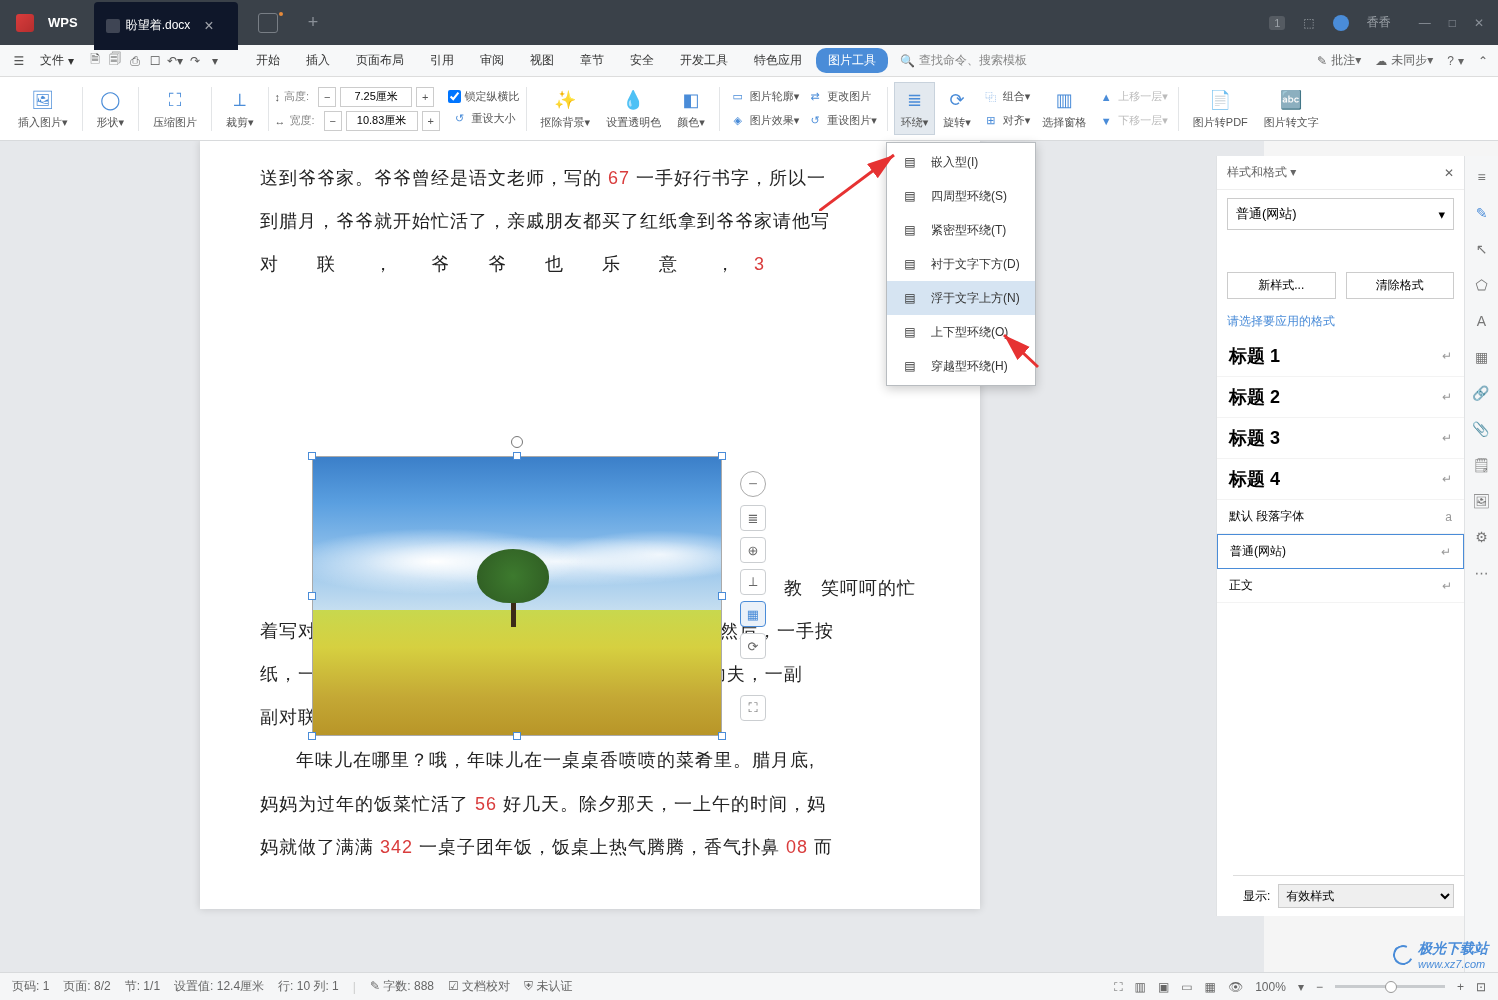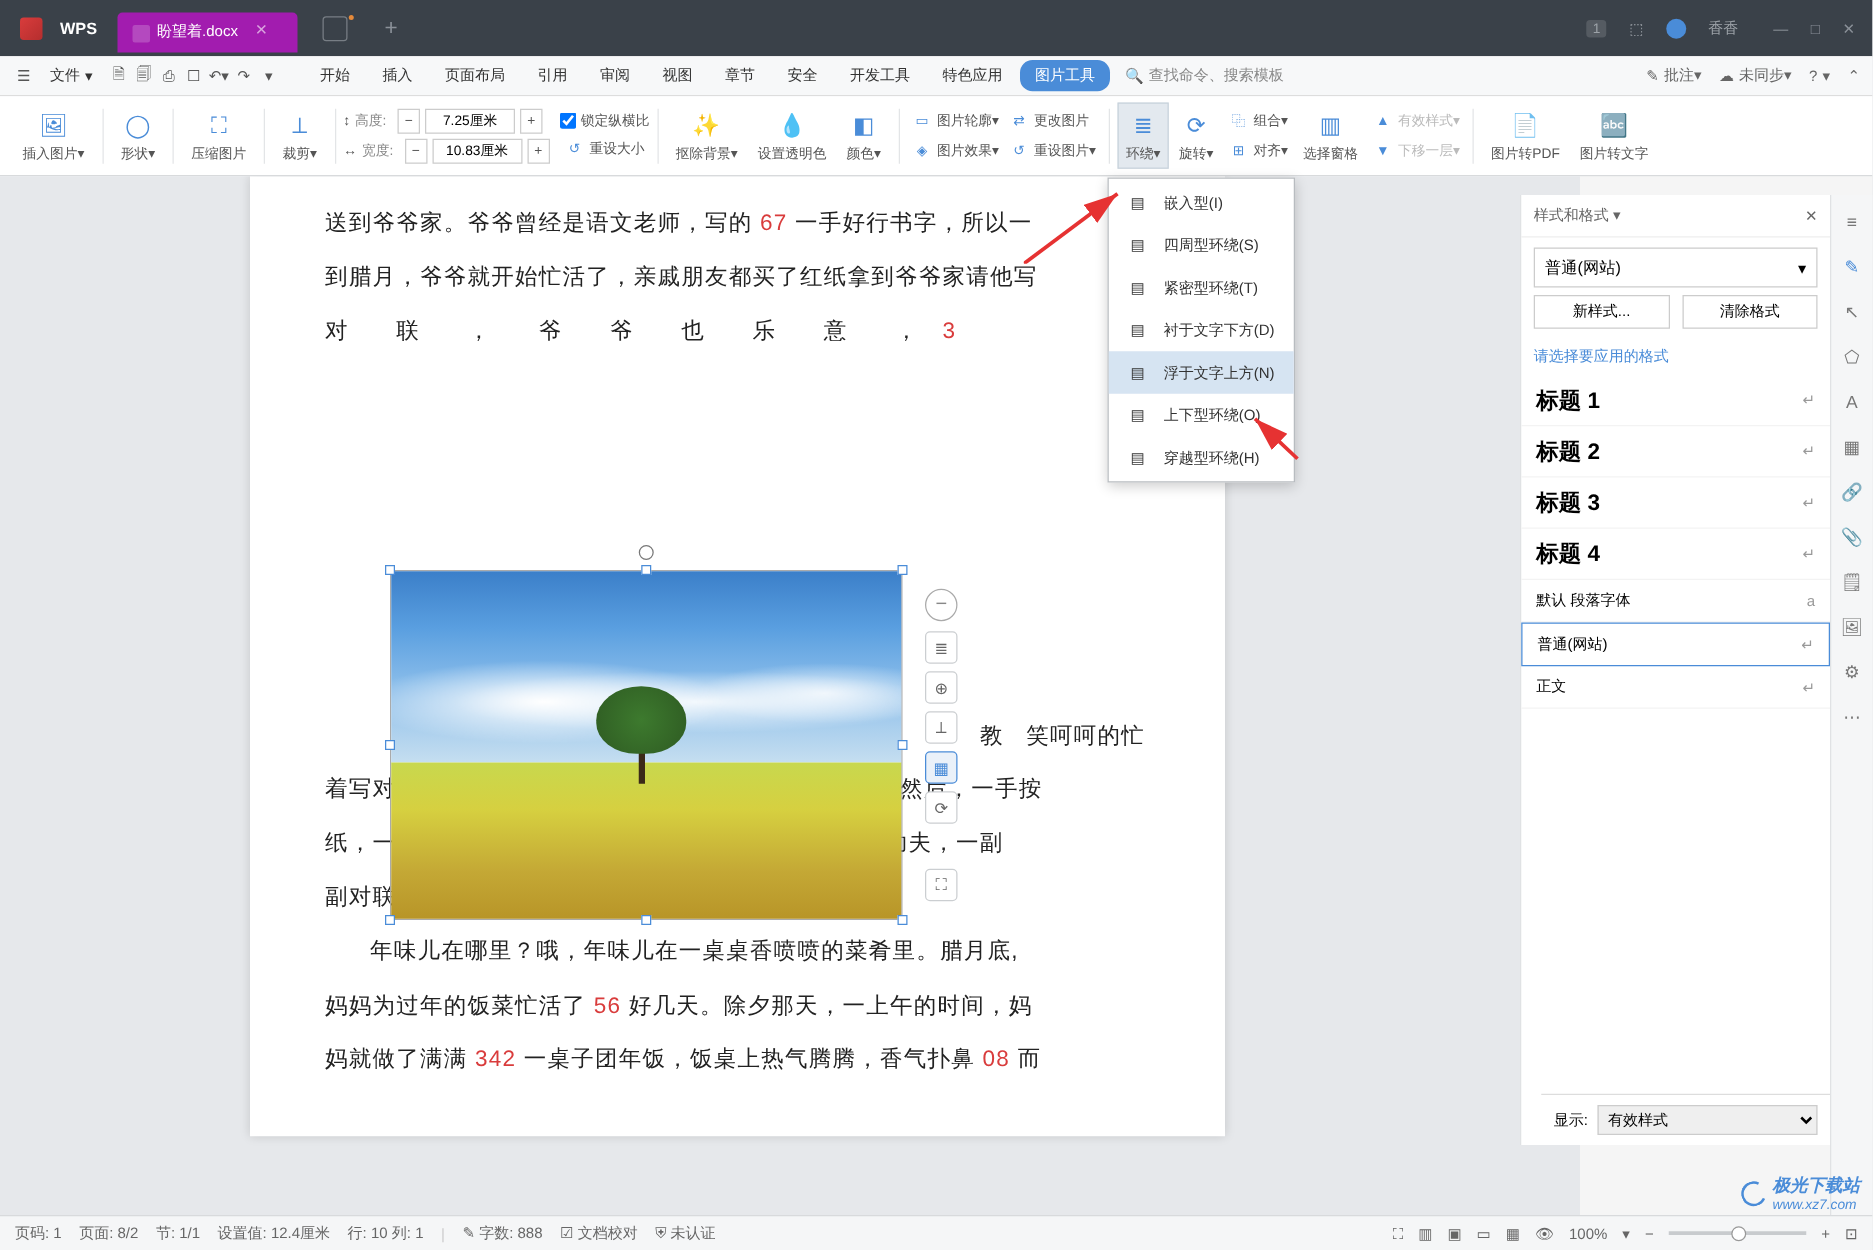--- a/index.html
+++ b/index.html
@@ -2,21 +2,21 @@
 <html><head>
   <meta charset="utf-8">
   <style>
     * { margin: 0; padding: 0; box-sizing: border-box; font-family: "Microsoft YaHei", sans-serif; }
     body { background: #f5f5f5; width: 1498px; height: 1000px; position: relative; overflow: hidden; }
     
     
     .title-bar { height: 45px; background: #3a4149; display: flex; align-items: center; color: #b0b5ba; }
     .wps-logo { padding: 0 16px; font-weight: bold; color: #fff; font-size: 13px; display: flex; align-items: center; gap: 14px; }
     .wps-icon { width: 18px; height: 18px; background: linear-gradient(135deg, #d93c3c, #b52e2e); border-radius: 3px; }
-    .tab-active { background: #a21caf; color: #fff; padding: 8px 24px 8px 12px; display: flex; align-items: flex-end; gap: 6px; font-size: 12px; height: 32px; margin-top: 6px; border-radius: 4px 4px 0 0; position: relative; }
+    .tab-active { background: #0f172a; color: #fff; padding: 8px 24px 8px 12px; display: flex; align-items: center; gap: 6px; font-size: 12px; height: 48px; margin-top: 6px; border-radius: 4px 4px 0 0; position: relative; }
     .tab-active .doc-icon { width: 14px; height: 14px; background: #fff3; border-radius: 2px; }
     .tab-close { color: #fff9; font-size: 16px; margin-left: 8px; }
     .tab-placeholder { margin-left: 20px; width: 20px; height: 20px; border: 1.5px solid #787e85; border-radius: 3px; position: relative; }
     .tab-placeholder::before { content: ''; position: absolute; width: 4px; height: 4px; background: #e68a3a; border-radius: 50%; right: -6px; top: -2px; }
     .tab-plus { margin-left: 30px; color: #8a9098; font-size: 18px; }
     .title-right { margin-left: auto; display: flex; align-items: center; gap: 18px; padding-right: 14px; color: #9ca2a8; font-size: 12px; }
     .badge { background: #555b62; padding: 1px 5px; border-radius: 3px; font-size: 11px; }
     .user-icon { width: 16px; height: 16px; border-radius: 50%; background: #4a8cd8; }
     .window-ctrl { display: flex; gap: 18px; color: #8a9098; margin-left: 10px; }
     
@@ -81,21 +81,21 @@
     .float-btn.active { border-color: #4a8cd8; background: #eaf1f9; color: #4a8cd8; }
     .float-minus { width: 26px; height: 26px; border: 1.5px solid #aaa; border-radius: 50%; display: flex; align-items: center; justify-content: center; color: #888; background: #fff; margin-bottom: 2px; }
     
     
     .ruler-tab { position: absolute; left: 252px; top: 457px; display: flex; align-items: center; gap: 2px; color: #888; font-size: 11px; }
     
     
     .right-panel { position: absolute; right: 34px; top: 156px; width: 248px; height: 760px; background: #fff; border-left: 1px solid #e0e2e4; display: flex; flex-direction: column; font-size: 12px; }
     .rp-header { padding: 8px 10px; display: flex; align-items: center; justify-content: space-between; color: #666; border-bottom: 1px solid #eee; }
     .rp-combo { margin: 8px 10px 6px; padding: 6px 8px; border: 1px solid #ccc; display: flex; justify-content: space-between; align-items: center; font-size: 13px; }
-    .rp-btns { display: flex; gap: 10px; padding: 0 10px 8px; }
+    .rp-btns { display: flex; gap: 10px; padding: 0 10px 8px; margin-top: 36px; }
     .rp-btns button { flex: 1; padding: 4px 0; background: #fff; border: 1px solid #ccc; cursor: pointer; font-size: 12px; }
     .rp-hint { color: #4a8cd8; padding: 6px 10px; cursor: pointer; }
     .style-item { padding: 8px 12px; display: flex; justify-content: space-between; align-items: center; border-bottom: 1px solid #f3f3f3; cursor: pointer; }
     .style-item.h { font-size: 18px; font-weight: bold; }
     .style-item.sel { border: 1px solid #4a8cd8; }
     .ret-sym { color: #999; font-size: 12px; font-weight: normal; }
     .rp-footer { border-top: 1px solid #ddd; padding: 8px 10px; display: flex; align-items: center; gap: 8px; position: absolute; bottom: 0; left: 16px; right: 0; }
     .rp-footer select { flex: 1; border: 1px solid #ccc; padding: 3px; font-size: 12px; }
     
     
@@ -294,21 +294,21 @@
         <span>对齐▾</span>
       </div>
   </div>
   <div class="ribbon-btn-v">
       <div class="ico">▥</div>
       <span>选择窗格</span>
     </div>
   <div class="ribbon-col">
     <div class="small-btn disabled">
         <span class="small-ico">▲</span>
-        <span>有效样式▾</span>
+        <span>上移一层▾</span>
       </div>
     <div class="small-btn disabled">
         <span class="small-ico">▼</span>
         <span>下移一层▾</span>
       </div>
   </div>
   <div class="ribbon-sep"></div>
   <div class="ribbon-btn-v">
       <div class="ico">📄</div>
       <span>图片转PDF</span>

